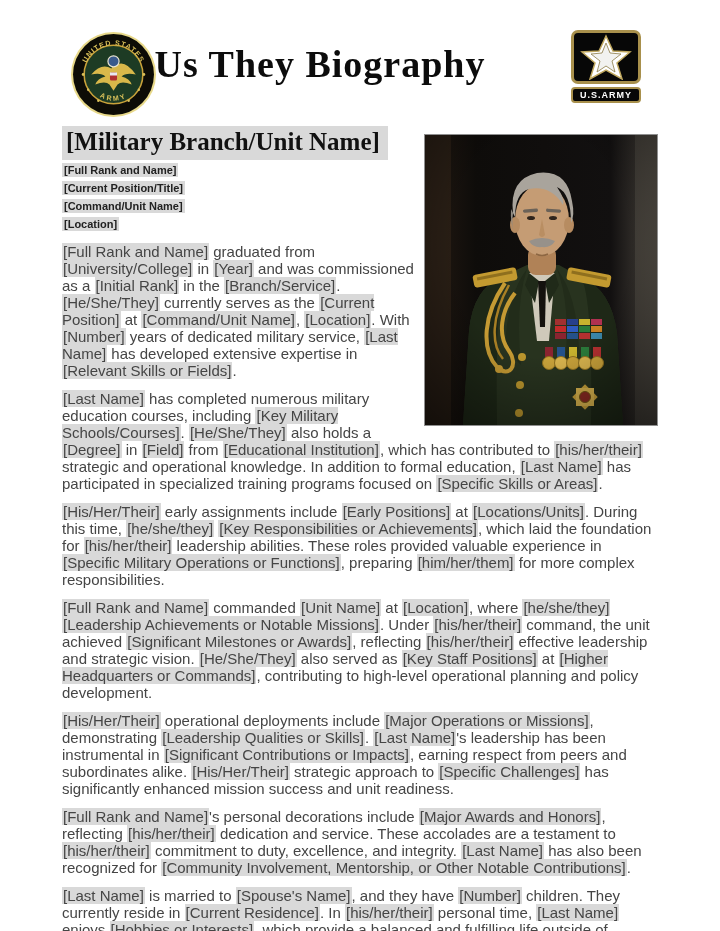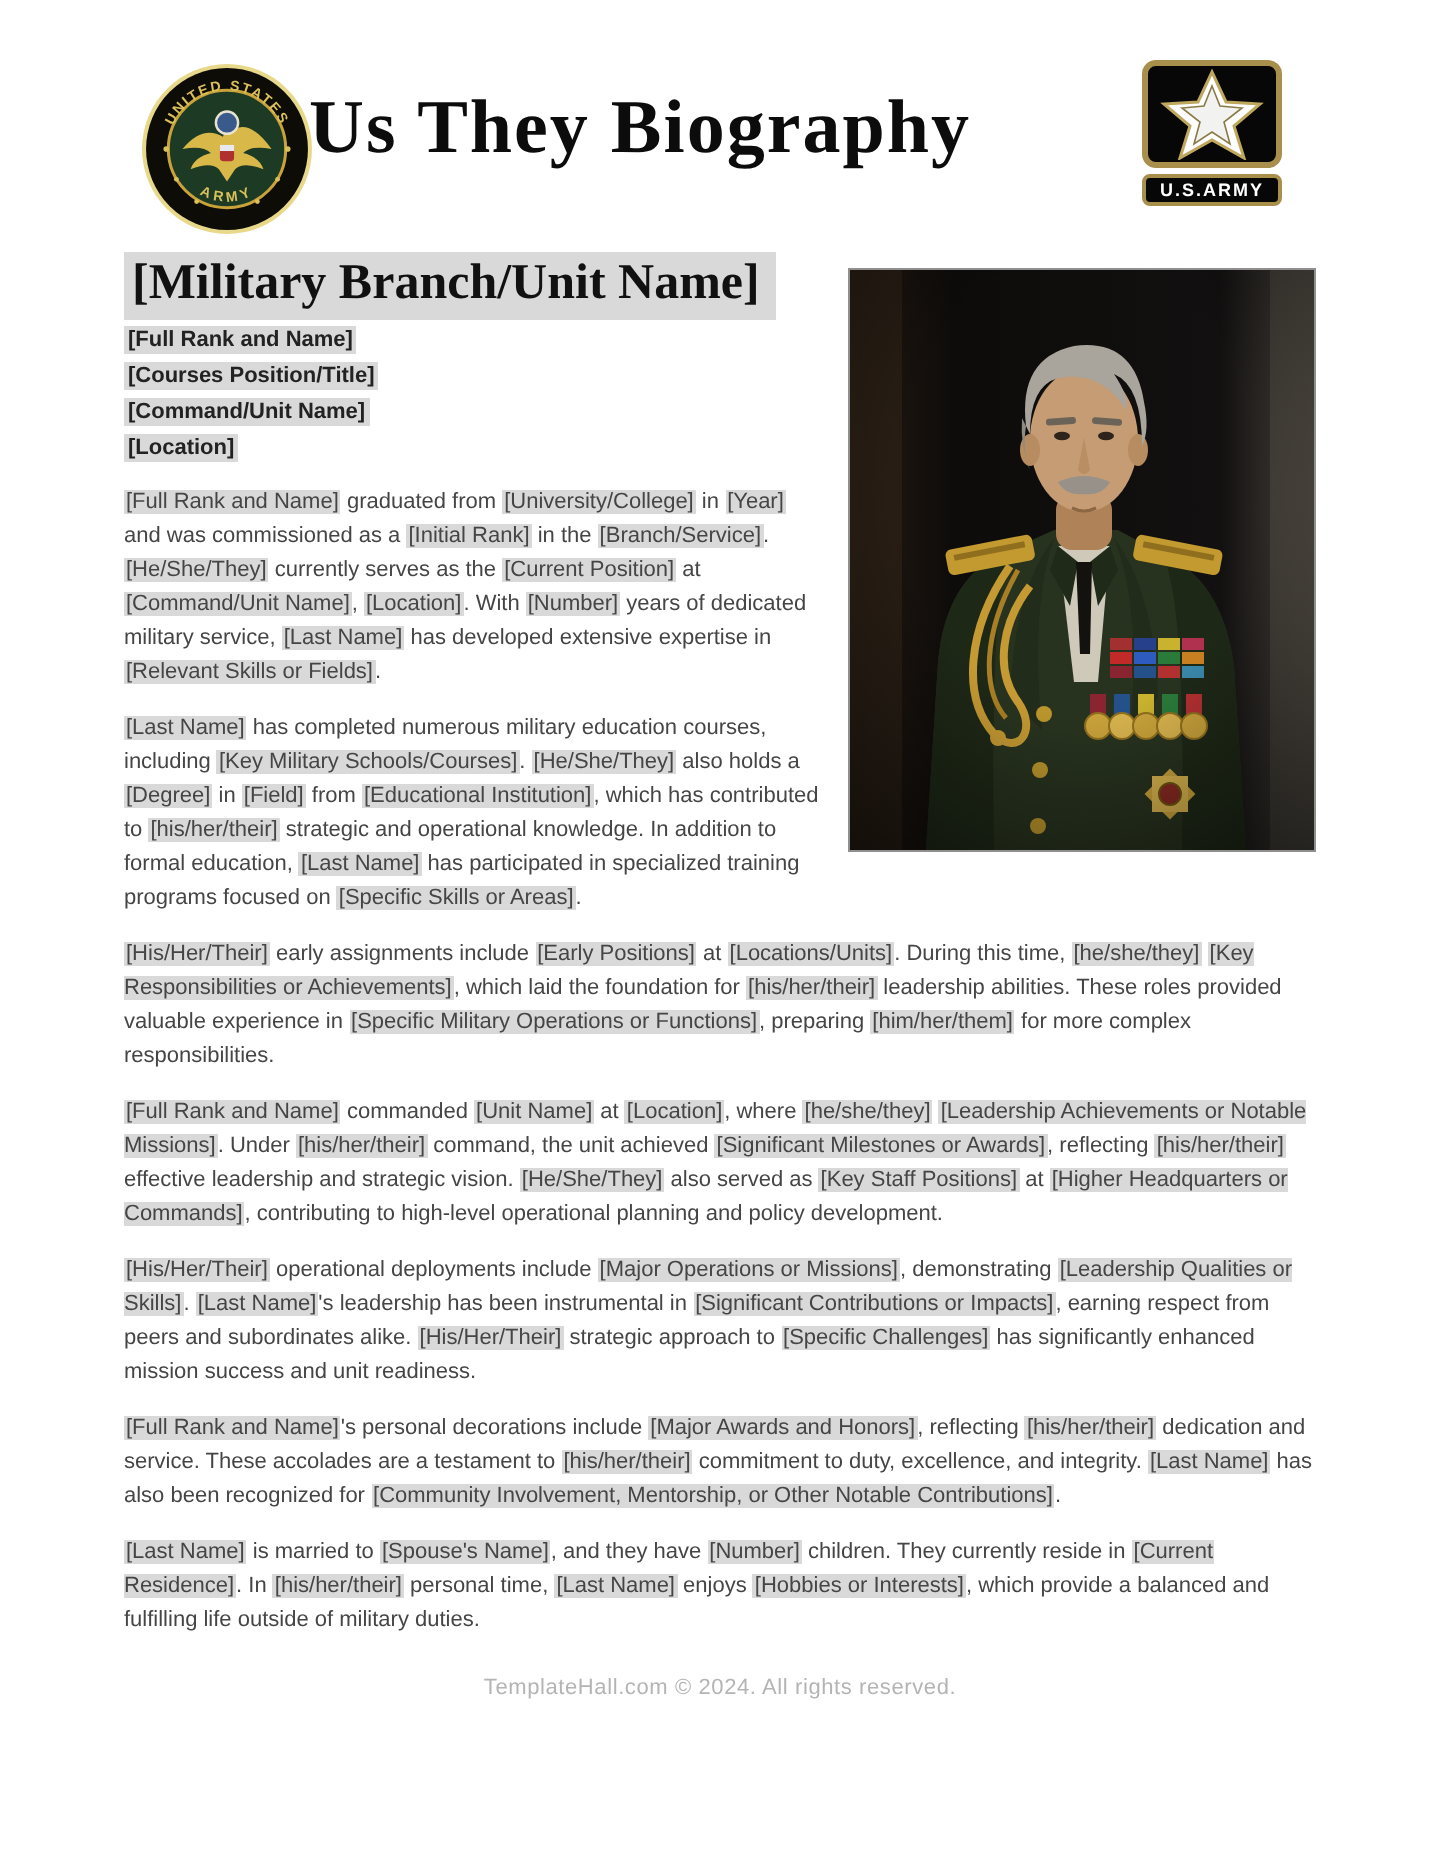--- a/index.html
+++ b/index.html
@@ -38,21 +38,21 @@
   }
   .photo svg { display:block; width:100%; height:100%; }
   .branch-heading {
     font-family:"Liberation Serif", serif; font-weight:700;
     font-size:25px; color:#111; line-height:1.15; 
   }
   .branch-heading .hl2 { background:#d9d9d9; padding:2px 8px 3px 4px; display:inline-block; }
   .info-lines { margin-bottom:11px; }
   .info-line { font-size:11px; font-weight:700; color:#222; line-height:15px; margin:3px 0; }
   .info-line .hl { background:#d9d9d9; padding:1px 2px; }
-  .para { font-size:11px; line-height:17px; margin:0 0 11px 0; color:#454545; }
+  .para { font-size:15px; line-height:17px; margin:0 0 11px 0; color:#454545; }
   .para .hl { background:#d9d9d9; padding:0 1px; }
   
   .footer { padding:8px 62px 0 62px;text-align:center; }
   .footer p { font-size:11px; color:#b4b4b4; letter-spacing:.3px; }
 </style>
 </head>
 <body>
 
 <div class="page">
 
@@ -197,21 +197,21 @@
         <rect width="232" height="290" fill="url(#vin)"></rect>
       </svg>
     </figure>
 
     <h2 class="branch-heading">
       <span class="hl2">[Military Branch/Unit Name]</span>
     </h2>
 
     <div class="info-lines" id="info-lines">
         <div class="info-line"><span class="hl">[Full Rank and Name]</span></div>
-        <div class="info-line"><span class="hl">[Courses Position/Title]</span></div>
+        <div class="info-line"><span class="hl">[Current Position/Title]</span></div>
         <div class="info-line"><span class="hl">[Command/Unit Name]</span></div>
         <div class="info-line"><span class="hl">[Location]</span></div>
       </div>
 
     <div id="paragraphs">
         <p class="para"><span class="hl">[Full Rank and Name]</span><span> graduated from </span><span class="hl">[University/College]</span><span>  in </span><span class="hl">[Year]</span><span> and was commissioned as a </span><span class="hl">[Initial Rank]</span><span> in the </span><span class="hl">[Branch/Service]</span><span>. </span><span class="hl">[He/She/They]</span><span> currently serves as the </span><span class="hl">[Current Position]</span><span> at </span><span class="hl">[Command/Unit Name]</span><span>, </span><span class="hl">[Location]</span><span>. With </span><span class="hl">[Number]</span><span> years of dedicated military service, </span><span class="hl">[Last Name]</span><span> has developed extensive expertise in </span><span class="hl">[Relevant Skills or Fields]</span><span>.</span></p>
         <p class="para"><span class="hl">[Last Name]</span><span> has completed numerous military education courses, including </span><span class="hl">[Key Military Schools/Courses]</span><span>. </span><span class="hl">[He/She/They]</span><span> also holds a </span><span class="hl">[Degree]</span><span> in </span><span class="hl">[Field]</span><span> from </span><span class="hl">[Educational Institution]</span><span>, which has contributed to </span><span class="hl">[his/her/their]</span><span> strategic and operational knowledge. In addition to formal education, </span><span class="hl">[Last Name]</span><span> has participated in specialized training programs focused on </span><span class="hl">[Specific Skills or Areas]</span><span>.</span></p>
         <p class="para"><span class="hl">[His/Her/Their]</span><span> early assignments include </span><span class="hl">[Early Positions]</span><span> at </span><span class="hl">[Locations/Units]</span><span>. During this time, </span><span class="hl">[he/she/they]</span><span> </span><span class="hl">[Key Responsibilities or Achievements]</span><span>, which laid the foundation for </span><span class="hl">[his/her/their]</span><span> leadership abilities. These roles provided valuable experience in </span><span class="hl">[Specific Military Operations or Functions]</span><span>, preparing </span><span class="hl">[him/her/them]</span><span> for more complex responsibilities.</span></p>
         <p class="para"><span class="hl">[Full Rank and Name]</span><span> commanded </span><span class="hl">[Unit Name]</span><span> at </span><span class="hl">[Location]</span><span>, where </span><span class="hl">[he/she/they]</span><span> </span><span class="hl">[Leadership Achievements or Notable Missions]</span><span>. Under </span><span class="hl">[his/her/their]</span><span> command, the unit achieved </span><span class="hl">[Significant Milestones or Awards]</span><span>, reflecting </span><span class="hl">[his/her/their]</span><span> effective leadership and strategic vision. </span><span class="hl">[He/She/They]</span><span> also served as </span><span class="hl">[Key Staff Positions]</span><span> at </span><span class="hl">[Higher Headquarters or Commands]</span><span>, contributing to high-level operational planning and policy development.</span></p>
         <p class="para"><span class="hl">[His/Her/Their]</span><span> operational deployments include </span><span class="hl">[Major Operations or Missions]</span><span>, demonstrating </span><span class="hl">[Leadership Qualities or Skills]</span><span>. </span><span class="hl">[Last Name]</span><span>'s leadership has been instrumental in </span><span class="hl">[Significant Contributions or Impacts]</span><span>, earning respect from peers and subordinates alike. </span><span class="hl">[His/Her/Their]</span><span> strategic approach to </span><span class="hl">[Specific Challenges]</span><span> has significantly enhanced mission success and unit readiness.</span></p>

